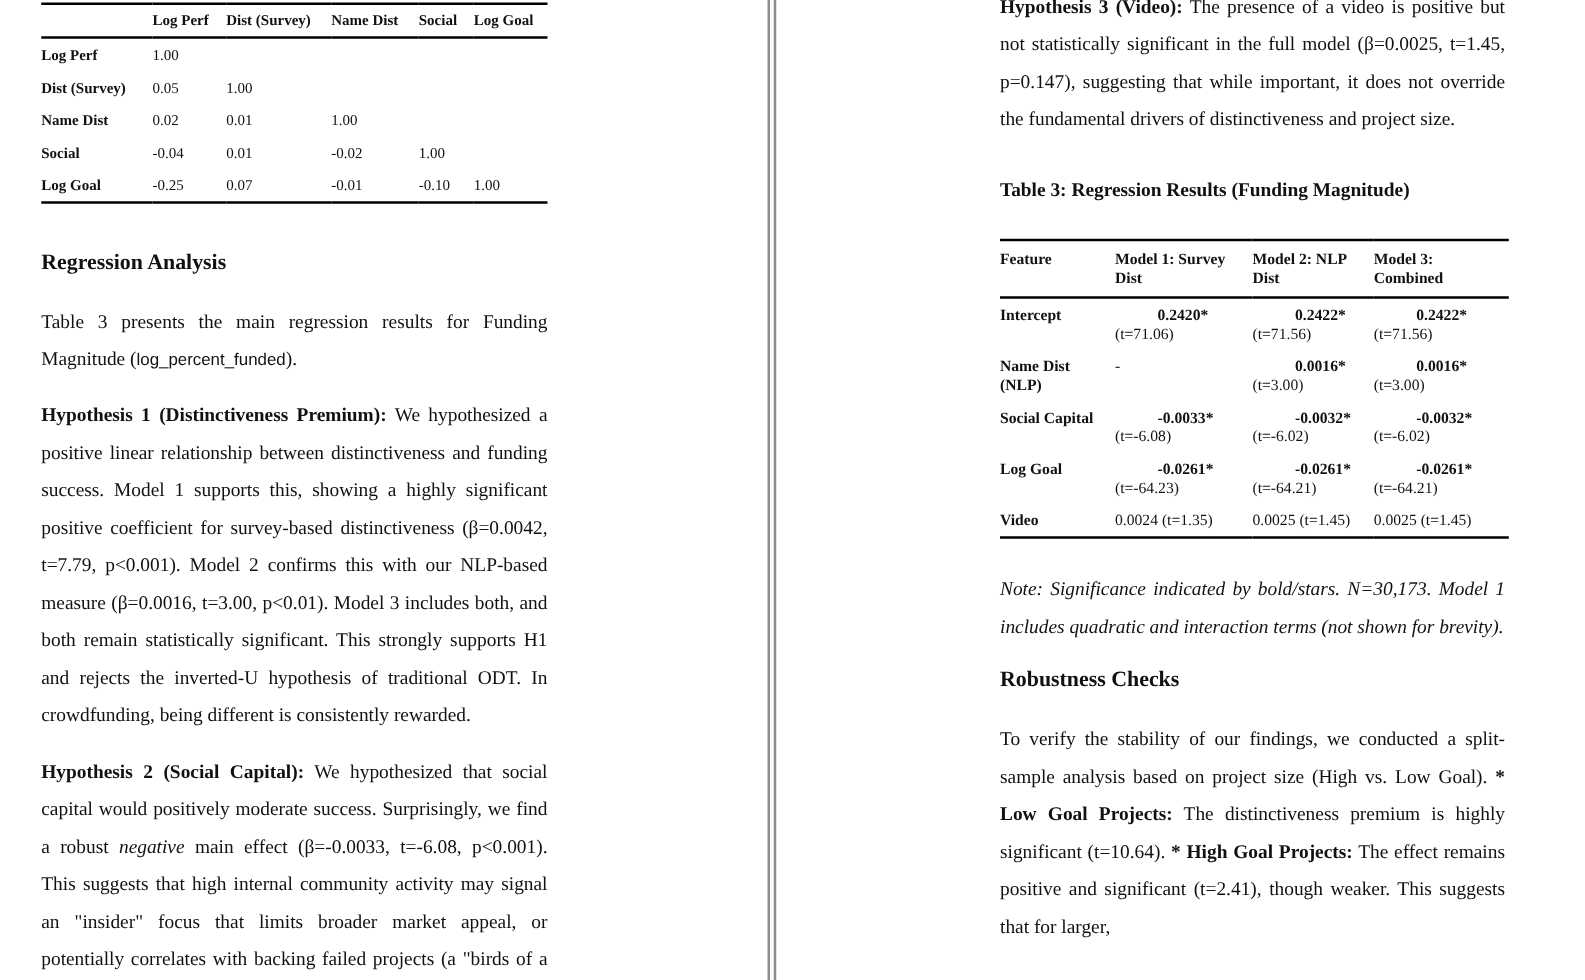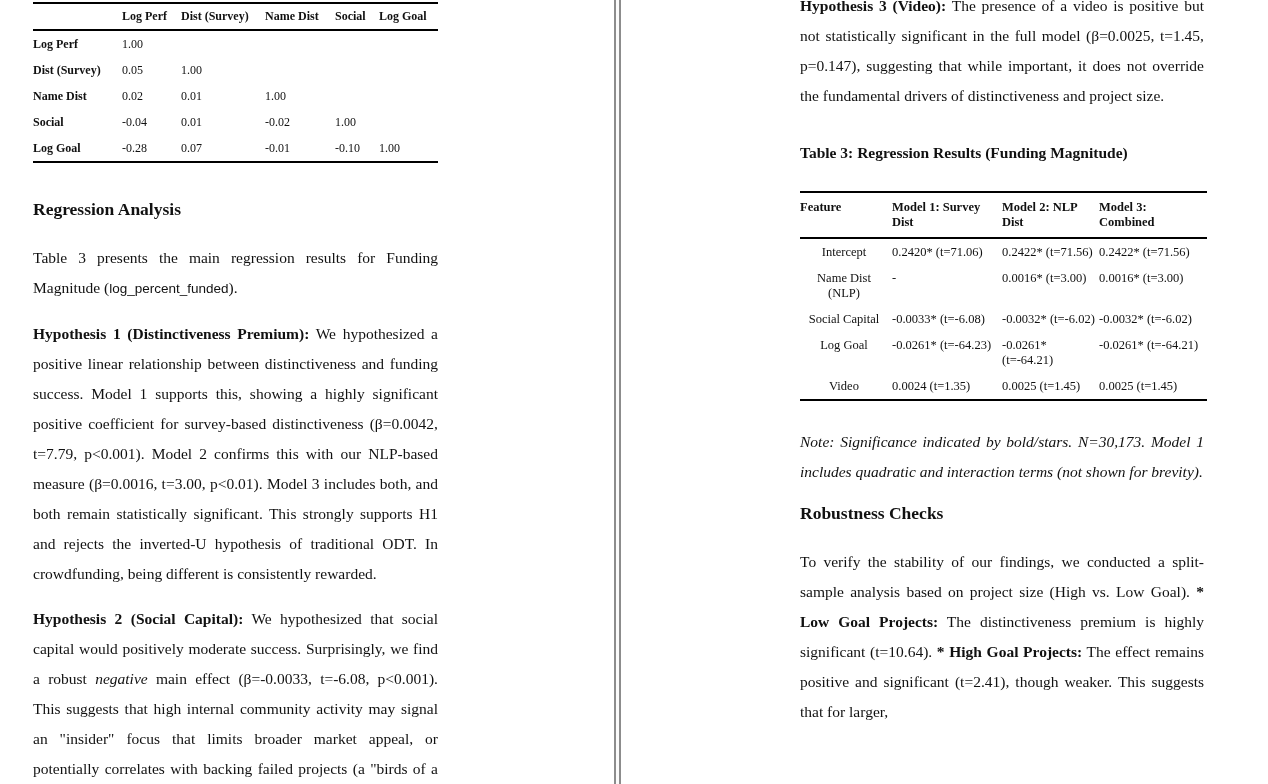--- a/index.html
+++ b/index.html
@@ -65,27 +65,27 @@
     border-collapse:collapse;table-layout:fixed;
     width:407px;margin-top:27px;
     font-size:12.5px;line-height:15px;
     border-top:2px solid #000;border-bottom:2px solid #000;
   }
   table.reg thead th{
     font-weight:bold;text-align:left;vertical-align:top;
     padding:7px 4px 7px 0;border-bottom:2px solid #000;
   }
   table.reg tbody th{
-    font-weight:normal;text-align:center;vertical-align:top;
+    font-weight:bold;text-align:left;vertical-align:top;
     padding:6px 4px 5px 0;
   }
   table.reg tbody td{
     text-align:left;vertical-align:top;padding:6px 4px 5px 0;
   }
-  .coef-bold{font-weight:normal;}
+  .coef-bold{font-weight:bold;margin-left:34px;}
 </style>
 </head>
 <body>
 
 <div class="page page-left">
   <div class="content">
 
     <table class="corr">
       <colgroup>
         <col style="width:89px">
@@ -133,21 +133,21 @@
           <tr>
             <th>Social</th>
             <td>-0.04</td>
             <td>0.01</td>
             <td>-0.02</td>
             <td>1.00</td>
             <td></td>
           </tr>
           <tr>
             <th>Log Goal</th>
-            <td>-0.28</td>
+            <td>-0.25</td>
             <td>0.07</td>
             <td>-0.01</td>
             <td>-0.10</td>
             <td>1.00</td>
           </tr>
         </tbody>
     </table>
 
     <h2 class="section">Regression Analysis</h2>
 

